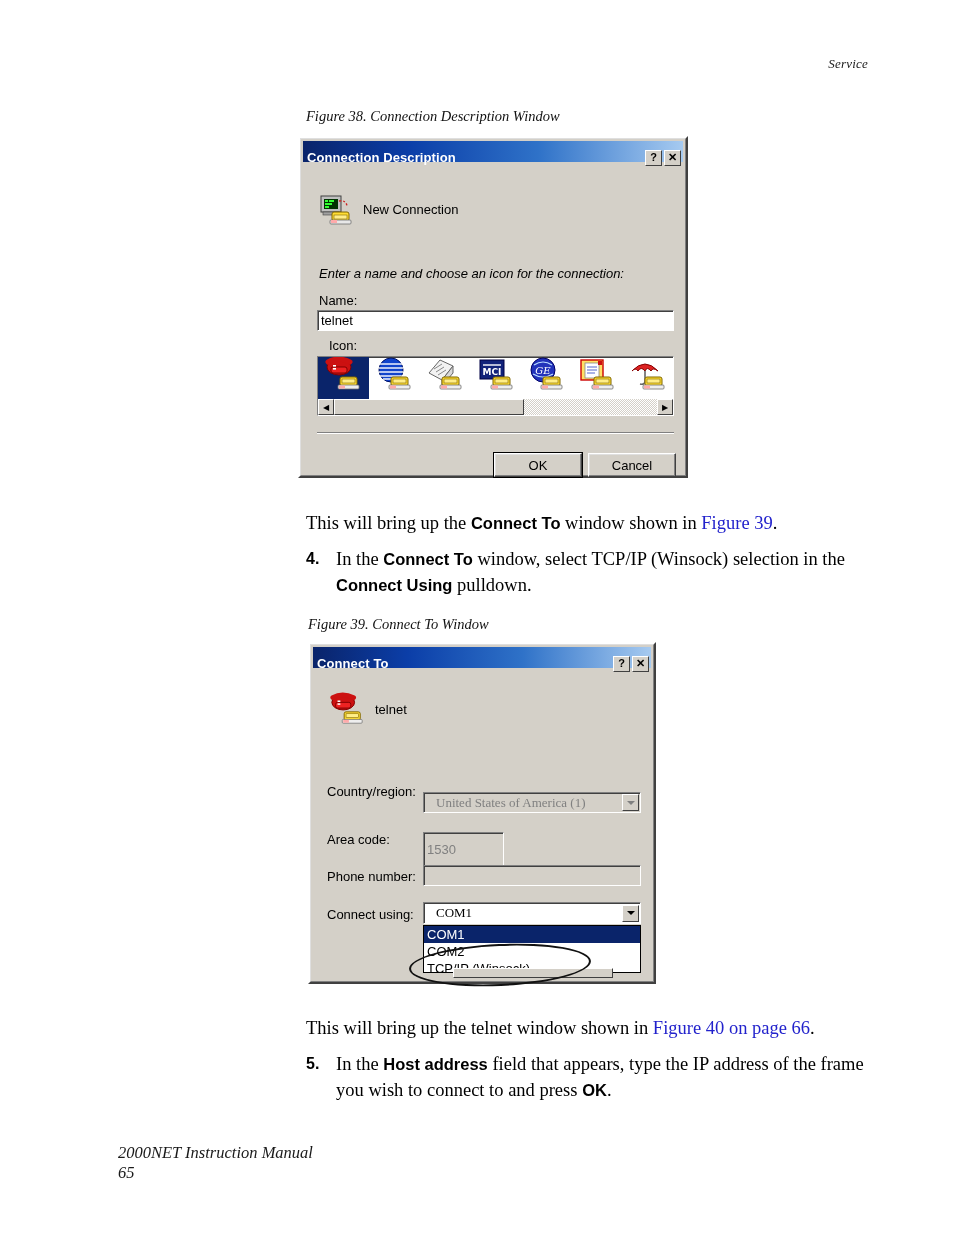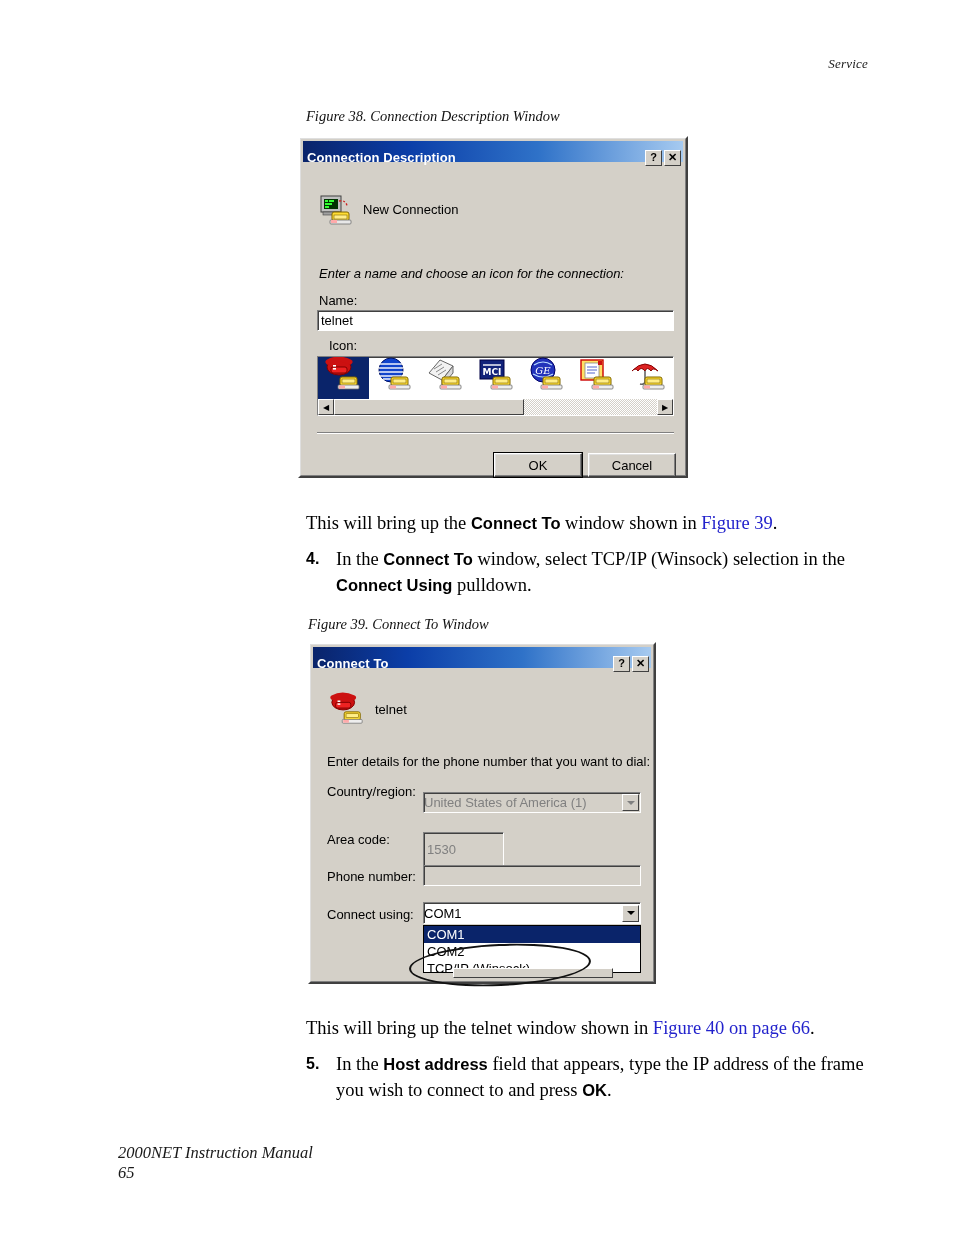--- a/index.html
+++ b/index.html
@@ -248,23 +248,23 @@
     border-left: 1px solid #808080;
     border-right: 1px solid #ffffff;
     border-bottom: 1px solid #ffffff;
     box-shadow: inset 1px 1px 0 #404040;
     box-sizing: border-box;
     align-items: center;
   }
   .combo.disabled { background: #d4d0c8; }
   .combo .val {
     flex: 1;
-    font-family: Liberation Sans, sans-serif;
-    font-size: 13px;
-    padding-left: 0;
+    font-family: Liberation Serif, serif;
+    font-size: 13px;
+    padding-left: 12px;
     color: #000;
     white-space: nowrap;
   }
   .combo.disabled .val { color: #808080; }
   .combo .arrow {
     width: 17px;
     height: 17px;
     margin: 1px;
     background: #d4d0c8;
     border-top: 1px solid #ffffff;
@@ -510,21 +510,20 @@
             <rect x="9" y="11" width="3" height="1.6" fill="#ffffff"></rect>
             <rect x="16" y="20" width="17" height="9" rx="2" fill="#ffdd33" stroke="#806600" stroke-width="1"></rect>
             <rect x="18" y="22" width="13" height="4" fill="#ffee88" stroke="#806600" stroke-width="0.6"></rect>
             <rect x="14" y="28" width="21" height="4" rx="1" fill="#eeeeee" stroke="#707070" stroke-width="0.8"></rect>
             <rect x="15" y="28.5" width="6" height="3" fill="#ffaaaa"></rect>
           </svg>
         </span>
         <span class="dlg-label">telnet</span>
       </div>
 
-      <div class="dlg-label" style="position:absolute; left:14px; top:86px;">Enter details for the phone number that you want to dial:</div>
 
       <div class="dlg-label" style="position:absolute; left:14px; top:116px;">Country/region:</div>
       <div class="combo disabled" style="position:absolute; left:110px; top:124px; width:218px; height:21px;">
         <span class="val">United States of America (1)</span>
         <span class="arrow">
             <span class="tri-down gray"></span>
           </span>
       </div>
 
       <div class="dlg-label" style="position:absolute; left:14px; top:164px;">Area code:</div>

